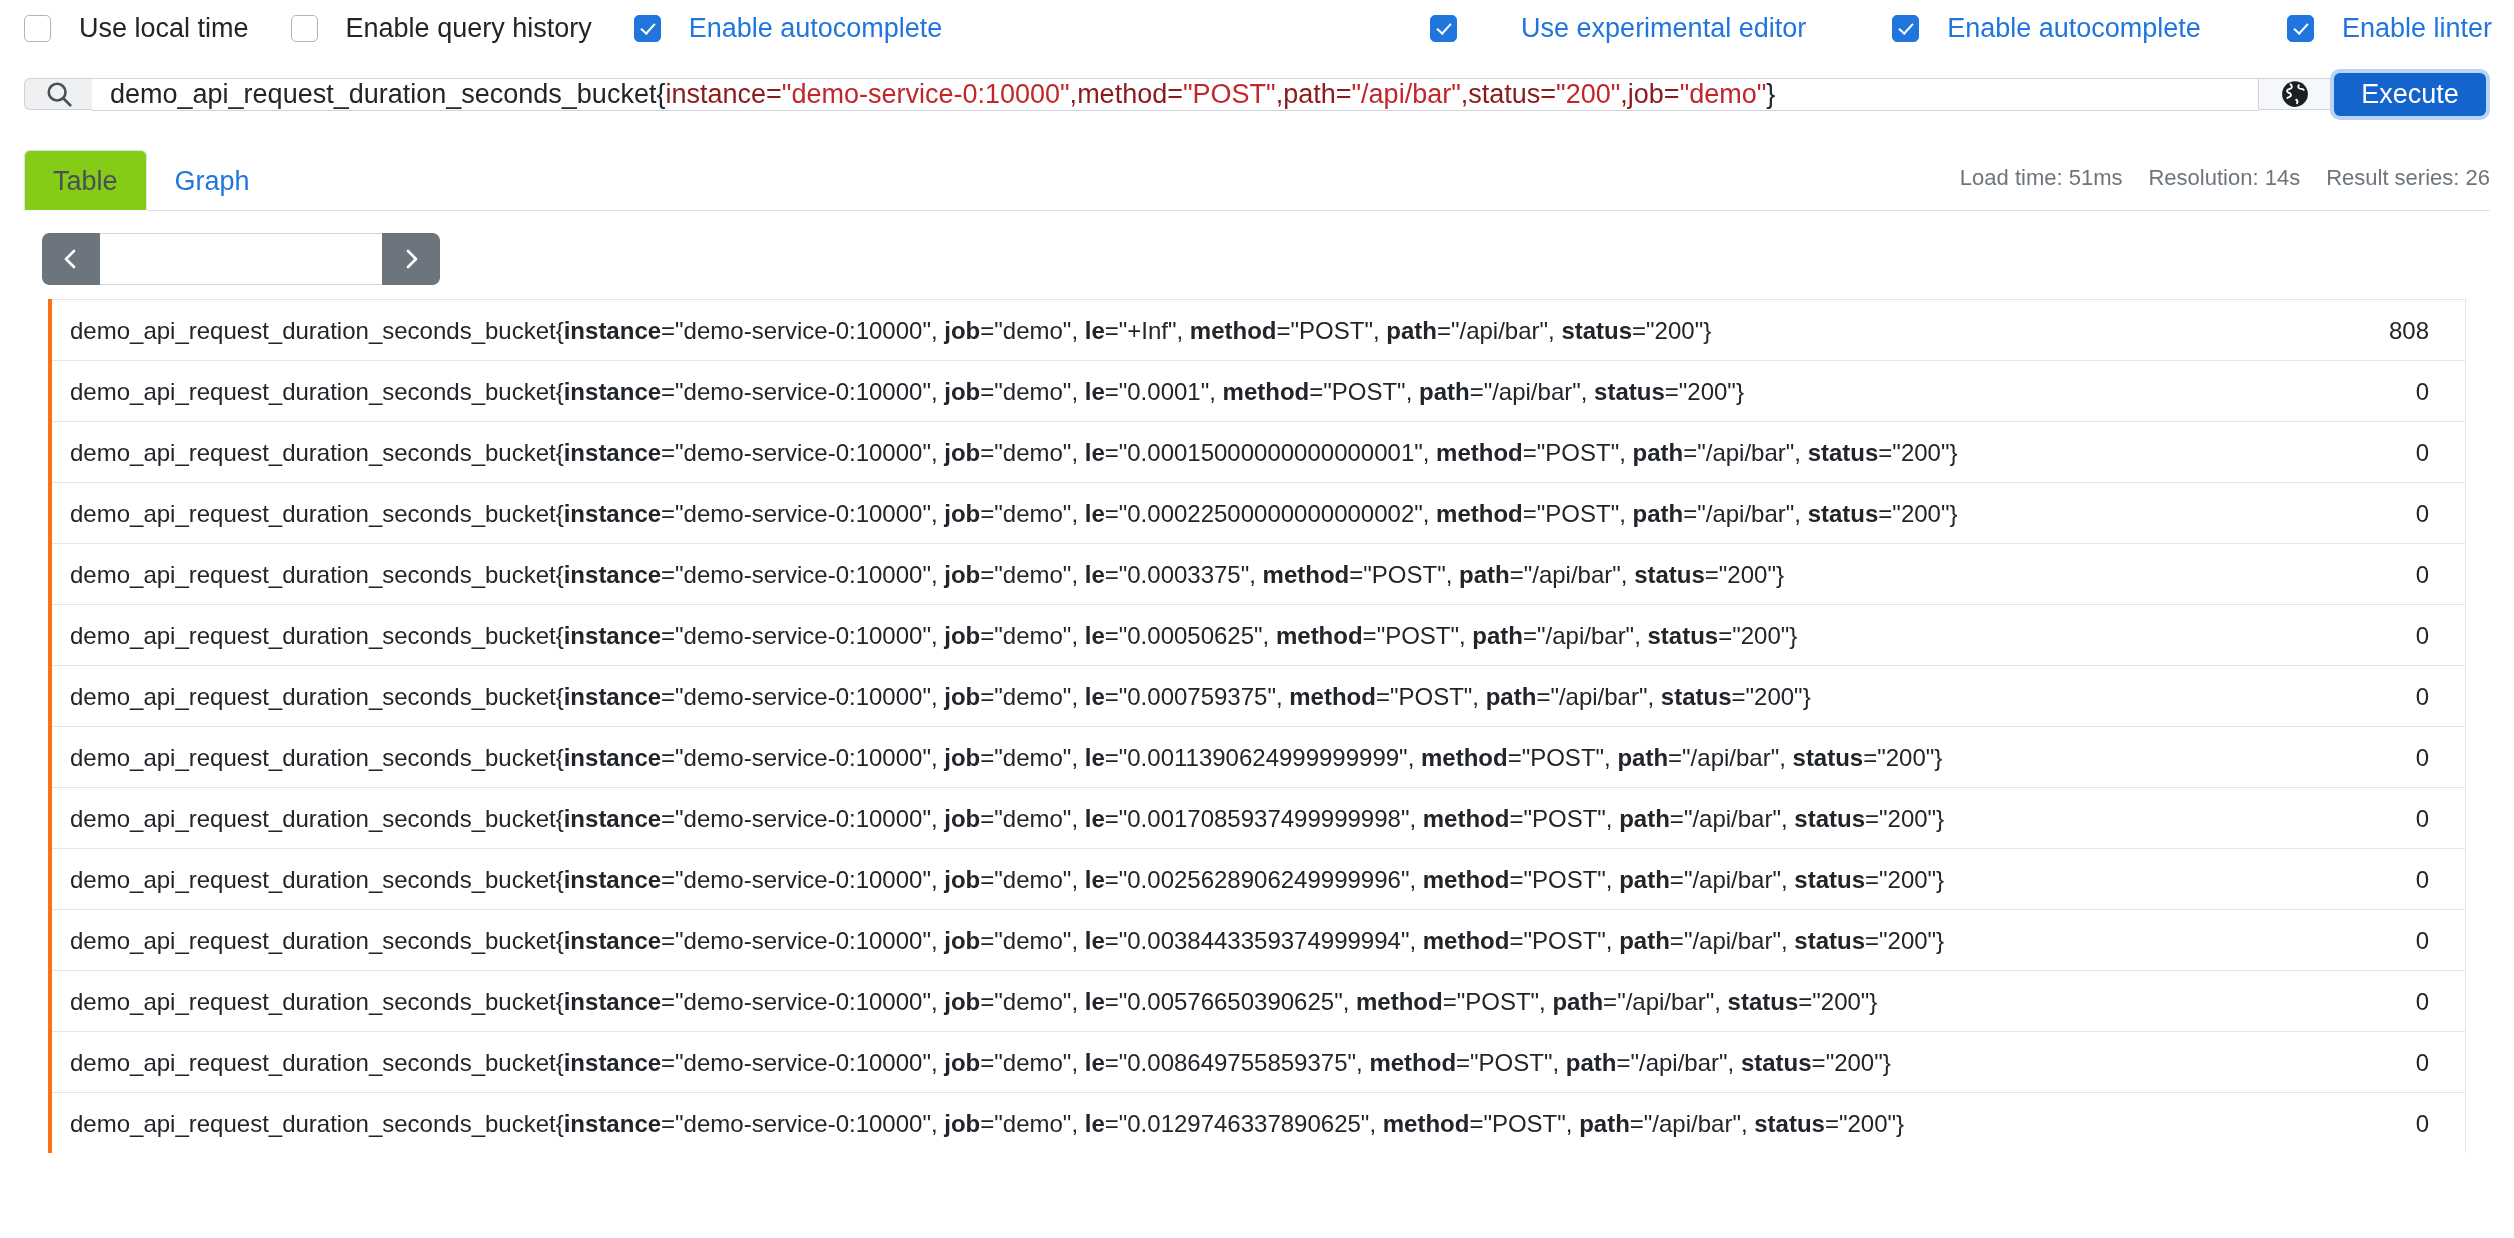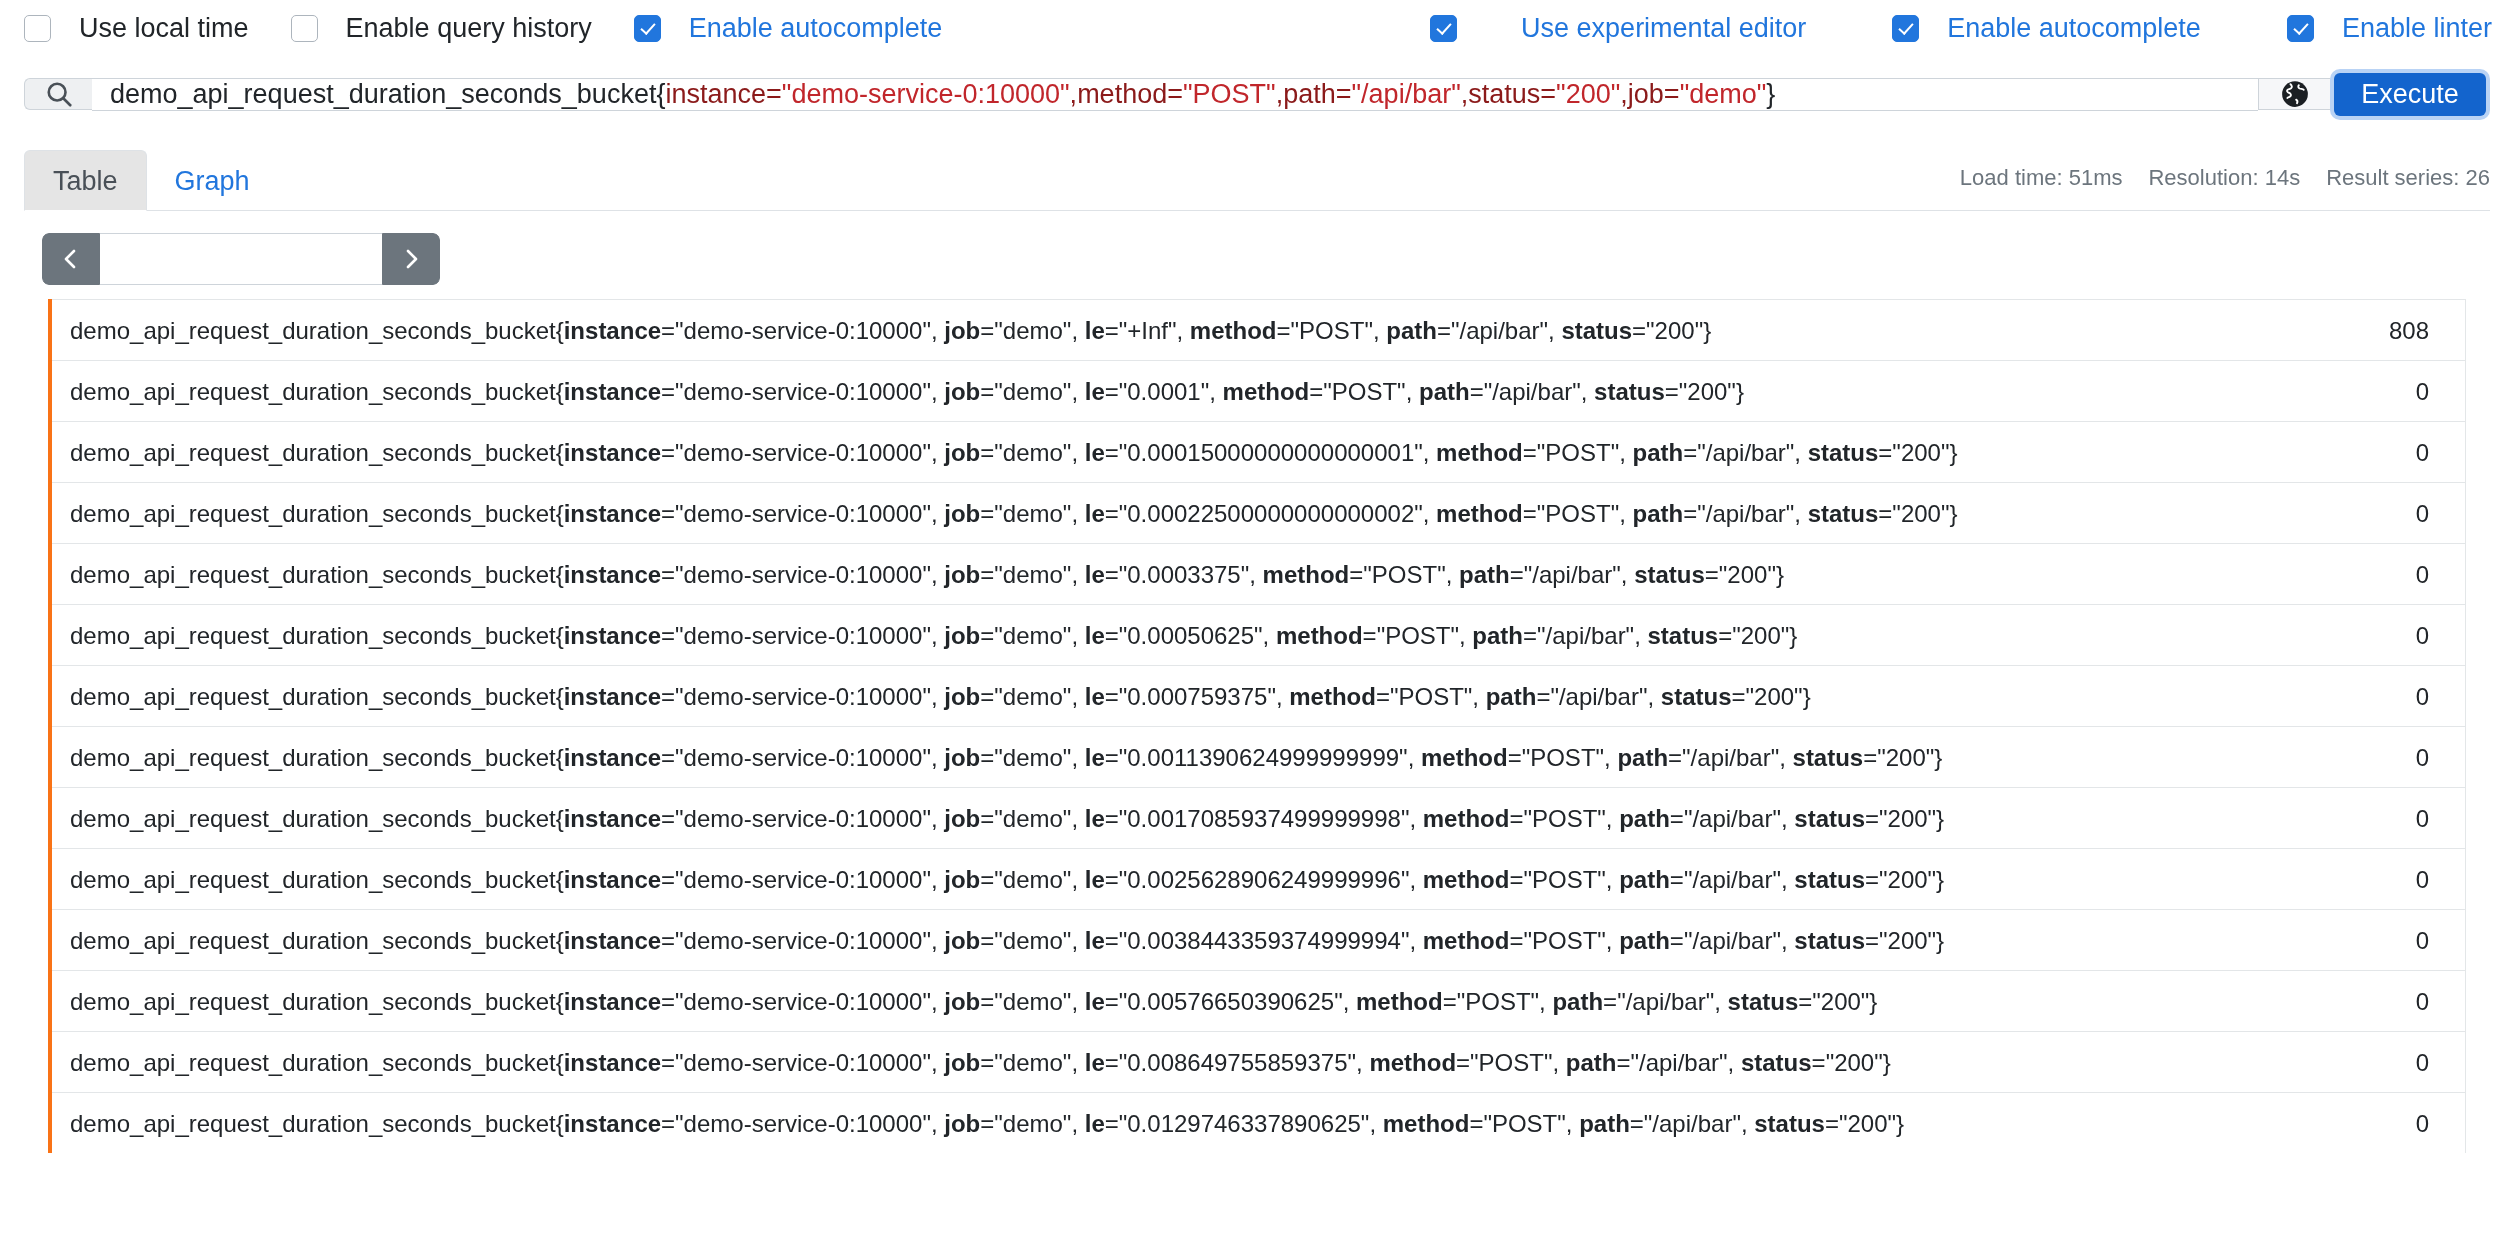--- a/index.html
+++ b/index.html
@@ -154,21 +154,21 @@
   .tab {
     font-size: 27px;
     line-height: 30px;
     padding: 15px 28px 14px 28px;
     box-sizing: border-box;
     cursor: pointer;
     border-radius: 6px 6px 0 0;
   }
   .tab.active {
     color: #495057;
-    background: #e5e5e5;
+    background: #84cc16;
     border: 1px solid #dee2e6;
     border-bottom: 1px solid #fff;
     margin-bottom: -1px;
   }
   .tab.inactive { color: #2176dd; }
 
   .stats {
     margin-left: auto;
     display: flex;
     align-items: center;

